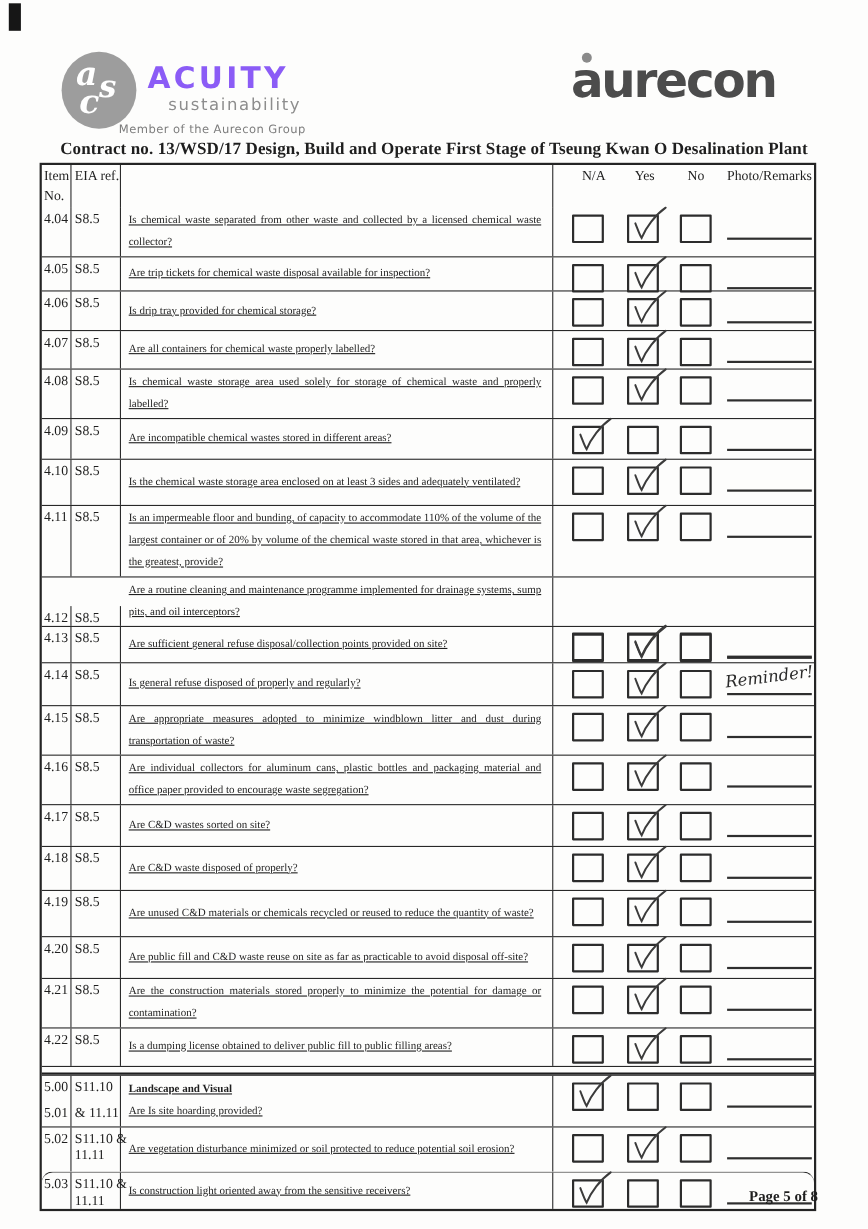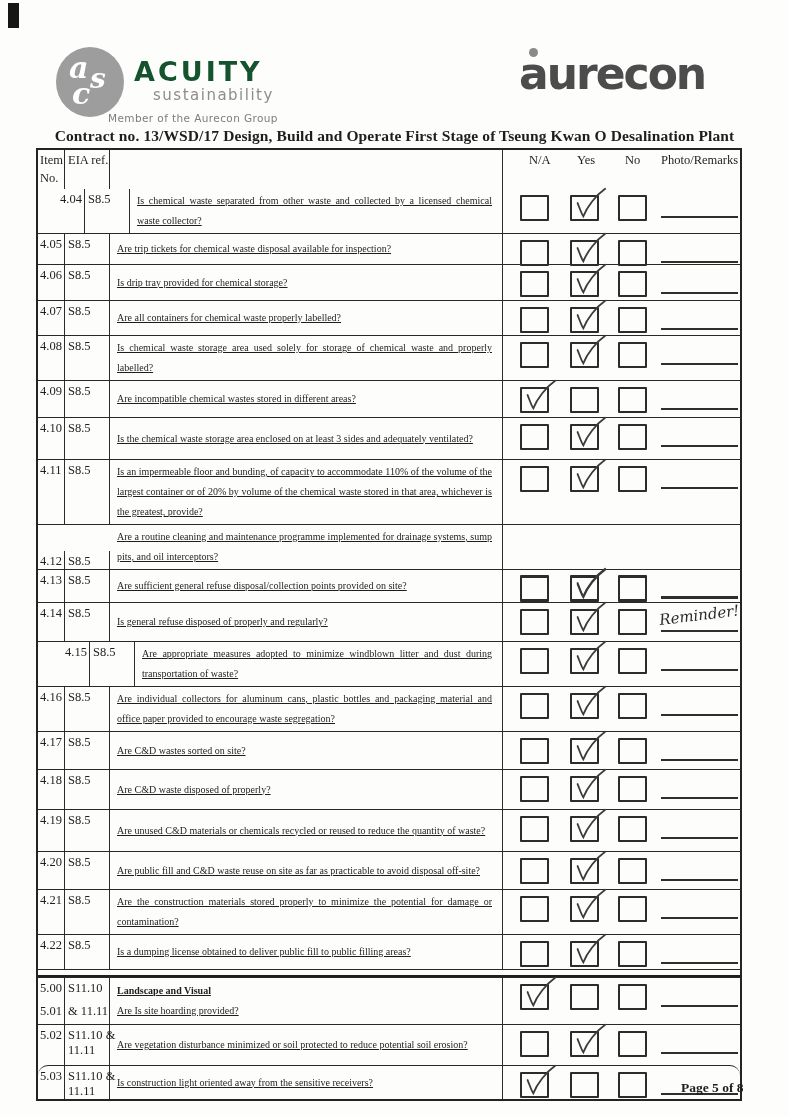--- a/index.html
+++ b/index.html
@@ -13,21 +13,21 @@
   .acuity-circle{
     position:absolute;left:0;top:3px;width:68px;height:70px;border-radius:50%;
     background:#9d9d9d;color:#ffffff;font-family:"DejaVu Serif",serif;font-style:italic;
   }
   .acuity-circle span{position:absolute;font-weight:bold;line-height:1;}
   .ac-a{left:13px;top:6px;font-size:30px;}
   .ac-s{left:34px;top:18px;font-size:28px;}
   .ac-c{left:16px;top:32px;font-size:30px;}
   .acuity-name{
     position:absolute;left:78px;top:12px;font-family:"DejaVu Sans",sans-serif;
-    font-weight:bold;font-size:27px;letter-spacing:3px;color:#14532d;
+    font-weight:bold;font-size:27px;letter-spacing:3px;color:#8b5cf6;
   }
   .acuity-sub{
     position:absolute;left:97px;top:42px;font-family:"DejaVu Sans",sans-serif;
     font-size:15px;letter-spacing:1.5px;color:#8d8d8d;
   }
   .acuity-member{
     position:absolute;left:52px;top:68px;font-family:"DejaVu Sans",sans-serif;
     font-size:10.5px;letter-spacing:.4px;color:#7d7d7d;white-space:nowrap;
   }
   .aurecon{position:absolute;left:519px;top:52px;}
@@ -123,21 +123,21 @@
       </div>
       <div class="c c-q"></div>
       <div class="c c-ans">
         <span class="hl hl-na">N/A</span>
         <span class="hl hl-yes">Yes</span>
         <span class="hl hl-no">No</span>
         <span class="hl hl-rem">Photo/Remarks</span>
       </div>
     </div>
     <div id="rows-host">
-        <div class="trow" style="min-height: 41px; padding-left: 20px;">
+        <div class="trow" style="min-height: 41px;">
           <div class="c c-item">
             <span>4.04</span>
           </div>
           <div class="c c-eia">
             <span>S8.5</span>
           </div>
           <div class="c c-q">
             <div class="qtext">Is chemical waste separated from other waste and collected by a licensed chemical waste collector?</div>
           </div>
           <div class="c c-ans">
@@ -355,21 +355,21 @@
             <div class="cbox cb-yes">
               <svg class="tick" viewBox="0 0 40 36">
                 <path d="M8 17 C10 22, 12 28, 14 31 C18 21, 27 9, 37 2"></path>
               </svg>
             </div>
             <div class="cbox cb-no"></div>
             <div class="rline"></div>
             <div class="hand-remark">Reminder!</div>
           </div>
         </div>
-        <div class="trow" style="min-height: 35px; padding-left: 25px;">
+        <div class="trow" style="min-height: 35px;">
           <div class="c c-item">
             <span>4.15</span>
           </div>
           <div class="c c-eia">
             <span>S8.5</span>
           </div>
           <div class="c c-q">
             <div class="qtext">Are appropriate measures adopted to minimize windblown litter and dust during transportation of waste?</div>
           </div>
           <div class="c c-ans">

